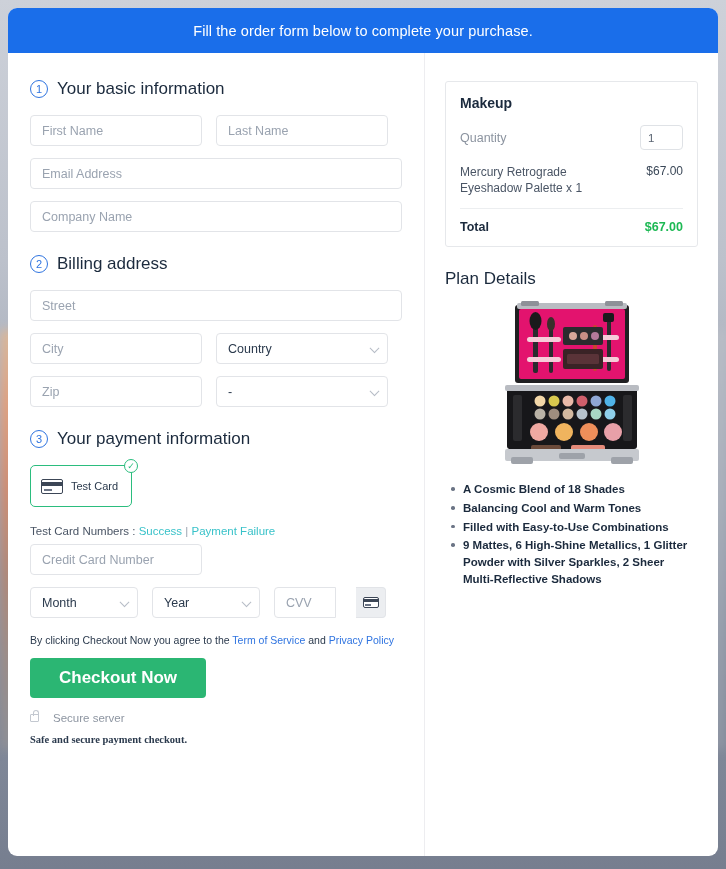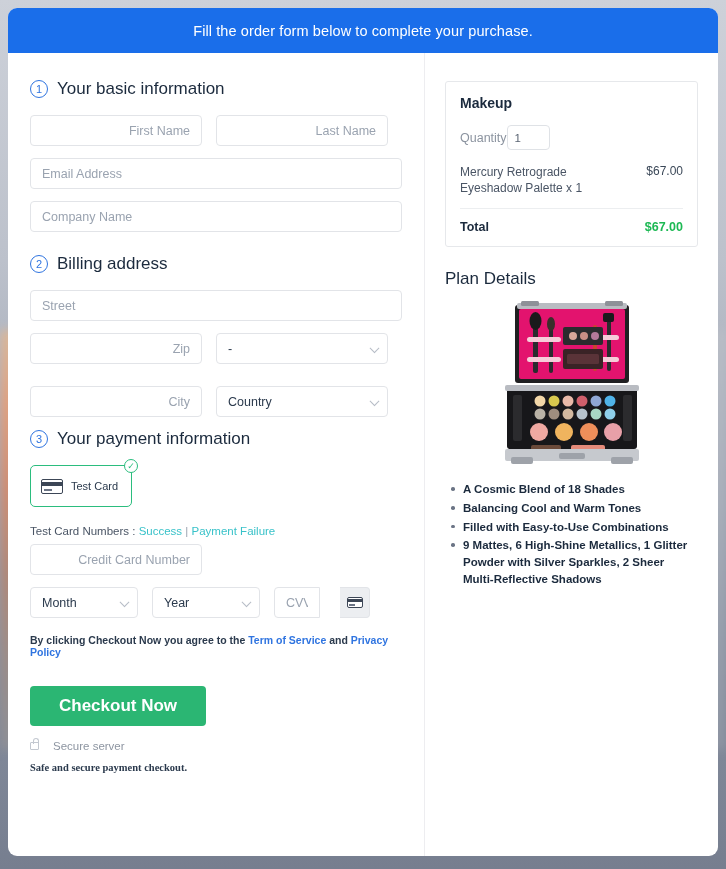--- a/index.html
+++ b/index.html
@@ -126,21 +126,21 @@
     border-radius: 4px;
     background: #fff;
     font-family: "Liberation Sans", sans-serif;
     font-size: 12.5px;
     color: #2b3a4d;
     padding: 0 11px;
     width: 100%;
     outline: none;
   }
   .fld::placeholder { color: #9aa3b0; }
-  .w-half { width: 172px; flex: none; text-align: right; }
+  .w-half { width: 172px; flex: none; }
   .w-full { width: 100%; }
 
   .sel-wrap { position: relative; width: 172px; flex: none; }
   .sel-wrap.md { width: 108px; }
   .chev {
     position: absolute;
     right: 10px; top: 50%;
     transform: translateY(-60%) rotate(45deg);
     width: 7px; height: 7px;
     border-right: 1.3px solid #b6bcc6;
@@ -199,21 +199,21 @@
     font-size: 11.5px;
     color: #4a5565;
     margin-bottom: 7px;
   }
   .testnums .lnk { color: #39c2c9; }
   .testnums .sep { color: #9aa3b0; }
 
   
   .cvv-group {
     display: flex;
-    width: 96px;
+    width: 112px;
     flex: none;
     gap: 20px;
   }
   .cvv-group .fld {
     border-top-right-radius: 0;
     border-bottom-right-radius: 0;
   }
   .cvv-btn {
     width: 30px; height: 31px;
     border: 1px solid #e2e4e8;
@@ -224,22 +224,22 @@
     flex: none;
   }
   .cvv-btn .cc-glyph { width: 16px; height: 11px; border-color: #3c4656; }
   .cvv-btn .cc-glyph::before { top: 1px; height: 3px; }
   .cvv-btn .cc-glyph::after { left: 1.5px; bottom: 1.5px; width: 6px; height: 1.5px; }
 
   
   .terms {
     font-size: 10.5px;
     color: #2b3a4d;
-    font-weight: 700;
-    margin: 16px 0 28px 0;
+    font-weight: 400;
+    margin: 16px 0 12px 0;
   }
   .terms a { color: #2f74e0; text-decoration: none; }
 
   .checkout {
     width: 176px;
     height: 40px;
     background: #2bb673;
     border: none;
     border-radius: 4px;
     color: #fff;
@@ -295,21 +295,21 @@
   .panel-body { padding: 13px 14px 12px 14px; }
   .prod-name {
     font-size: 14px;
     font-weight: bold;
     color: #1b2a3d;
     margin-bottom: 14px;
   }
   .qty-row {
     display: flex;
     align-items: center;
-    justify-content: flex-start;
+    justify-content: space-between;
     margin-bottom: 14px;
   }
   .qty-label { font-size: 12.5px; color: #8b939f; }
   .qty-input {
     width: 43px; height: 25px;
     border: 1px solid #dfe2e6;
     border-radius: 4px;
     font-family: "Liberation Sans", sans-serif;
     font-size: 11.5px;
     color: #5b6573;
@@ -404,32 +404,32 @@
       
       <div class="step">
         <span class="step-num">2</span>
         <span class="step-title">Billing address</span>
       </div>
 
       <div class="row">
         <input class="fld w-full" placeholder="Street" style="">
       </div>
 
+      <div class="row">
+        <input class="fld w-half" placeholder="City" style="">
+        <div class="sel-wrap">
+          <input class="fld w-full" readonly="" value="Country" style="">
+          <span class="chev"></span>
+        </div>
+      </div>
+
       <div class="row mb22">
         <input class="fld w-half" placeholder="Zip" style="">
         <div class="sel-wrap">
           <input class="fld w-full" readonly="" value="-" style="">
-          <span class="chev"></span>
-        </div>
-      </div>
-
-      <div class="row">
-        <input class="fld w-half" placeholder="City" style="">
-        <div class="sel-wrap">
-          <input class="fld w-full" readonly="" value="Country" style="">
           <span class="chev"></span>
         </div>
       </div>
 
       
       <div class="step">
         <span class="step-num">3</span>
         <span class="step-title">Your payment information</span>
       </div>
 

